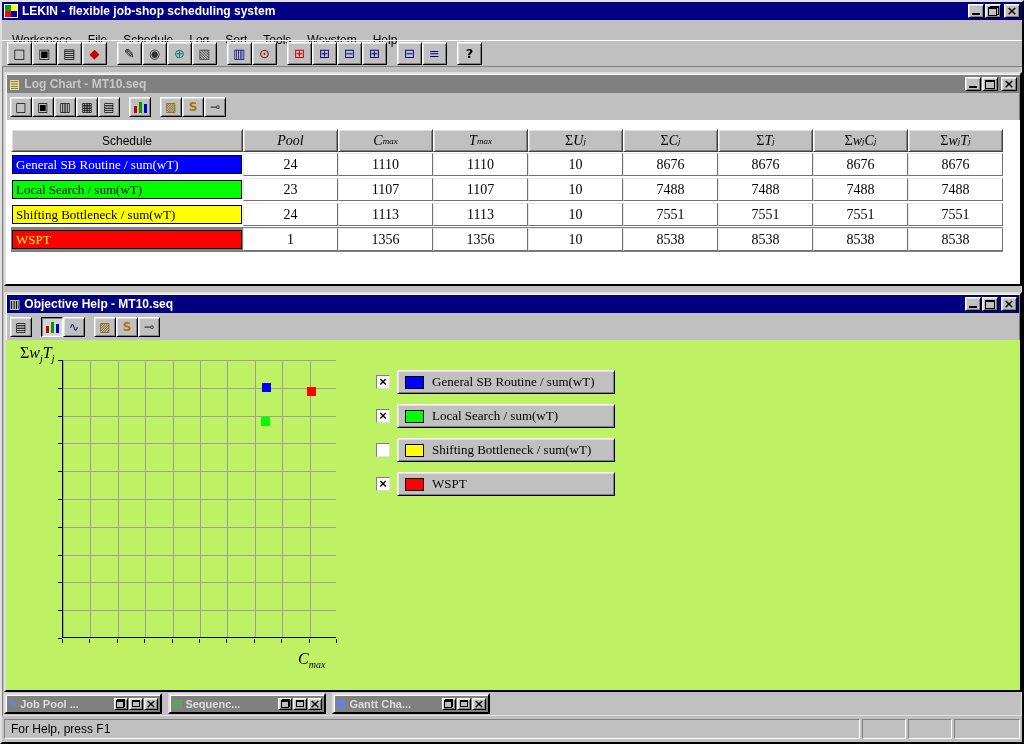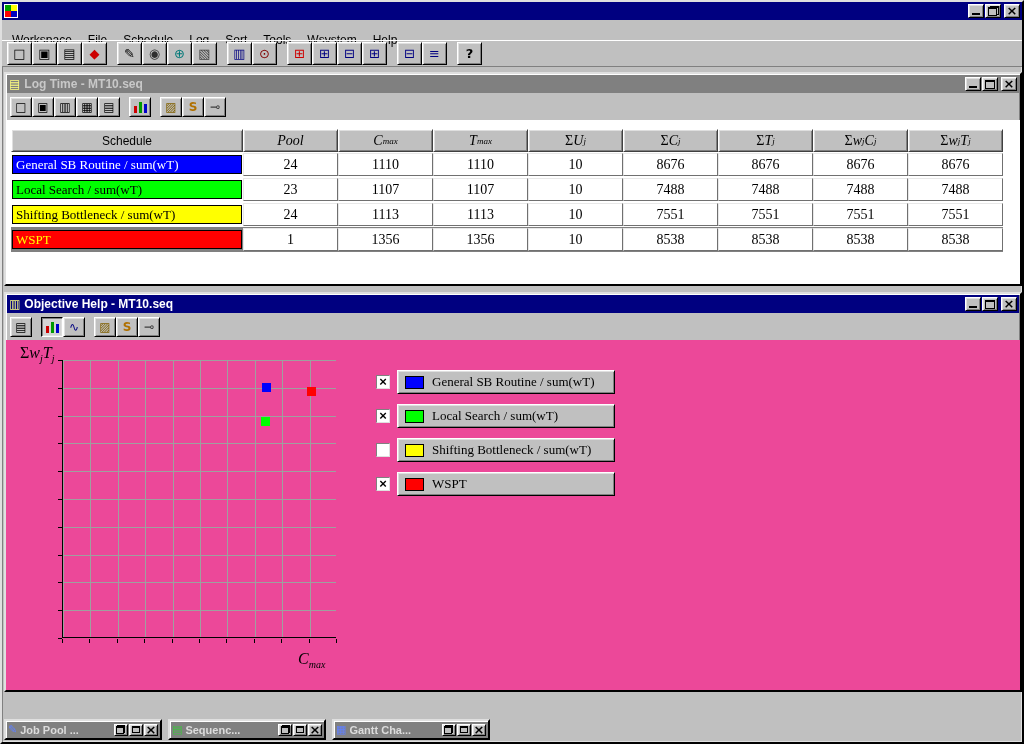--- a/index.html
+++ b/index.html
@@ -90,21 +90,21 @@
   .tr.selected{background:#808080}
   .td{height:23px}
   .td-schedule{width:232px;padding:1px;display:flex;align-items:center}
   .sched-label{display:block;width:100%;height:19px;line-height:17px;border:1px solid #000;
     font-family:"Liberation Serif",serif;font-size:13px;padding-left:3px;white-space:nowrap;overflow:hidden}
   .td-num{width:95px;background:#fff;text-align:center;line-height:21px;
     font-family:"Liberation Serif",serif;font-size:14px;
     border:1px solid;border-color:#e8e8e8 #707070 #707070 #e8e8e8}
 
   
-  .chart-client{flex:1;position:relative;background:#ec4899;overflow:hidden}
+  .chart-client{flex:1;position:relative;background:#bef264;overflow:hidden}
   .plot-area{position:absolute;left:56px;top:20px;width:274px;height:278px;
     border-left:1px solid #000;border-bottom:1px solid #000;
     background-image:repeating-linear-gradient(to right,#9f9f9f 0 1px,transparent 1px 27.4px),
                      repeating-linear-gradient(to bottom,#9f9f9f 0 1px,transparent 1px 27.8px)}
   .x-ticks{position:absolute;left:56px;top:299px;width:276px;height:4px;
     background-image:repeating-linear-gradient(to right,#000 0 1px,transparent 1px 27.4px)}
   .y-ticks{position:absolute;left:52px;top:20px;width:4px;height:280px;
     background-image:repeating-linear-gradient(to bottom,#000 0 1px,transparent 1px 27.8px)}
   .point{position:absolute;width:9px;height:9px}
   .ylabel{position:absolute;left:14px;top:4px;font-family:"Liberation Serif",serif;font-size:16px}
@@ -142,20 +142,21 @@
   .status-panel{width:44px;height:20px;border:1px solid;border-color:#808080 #fff #fff #808080}
   .status-panel.wide{width:66px}
 </style>
 </head>
 <body>
 
 <div class="screen">
 
   <div class="titlebar">
     <span class="app-icon"></span>
+    <span class="title-text">LEKIN - flexible job-shop scheduling system</span>
     <span class="cap-btns">
       <button class="cap-btn">
           <span class="g-min"></span>
         </button>
       <button class="cap-btn">
           <span class="g-restore"></span>
         </button>
       <button class="cap-btn close-gap">
           <span class="g-close">×</span>
         </button>
@@ -237,21 +238,21 @@
           <span class="tb-glyph" style="font-weight: bold;">?</span>
         </button>
       </div>
     </div>
 
   <div class="mdi">
 
     <div class="win win-logbook">
       <div class="child-titlebar inactive">
         <span class="win-icon">▤</span>
-        <span class="title-text">Log Time - MT10.seq</span>
+        <span class="title-text">Log Chart - MT10.seq</span>
         <span class="cap-btns">
           <button class="cap-btn">
               <span class="g-min"></span>
             </button>
           <button class="cap-btn">
               <span class="g-max"></span>
             </button>
           <button class="cap-btn close-gap">
               <span class="g-close">×</span>
             </button>
@@ -530,14 +531,20 @@
               </button>
               <button class="cap-btn sm">
                 <span class="g-close">×</span>
               </button>
             </span>
           </div>
         </div>
       </div>
   </div>
 
+  <div class="statusbar">
+    <div class="status-msg">For Help, press F1</div>
+    <div class="status-panel"></div>
+    <div class="status-panel"></div>
+    <div class="status-panel wide"></div>
+  </div>
 
 </div>
 
 </body></html>

